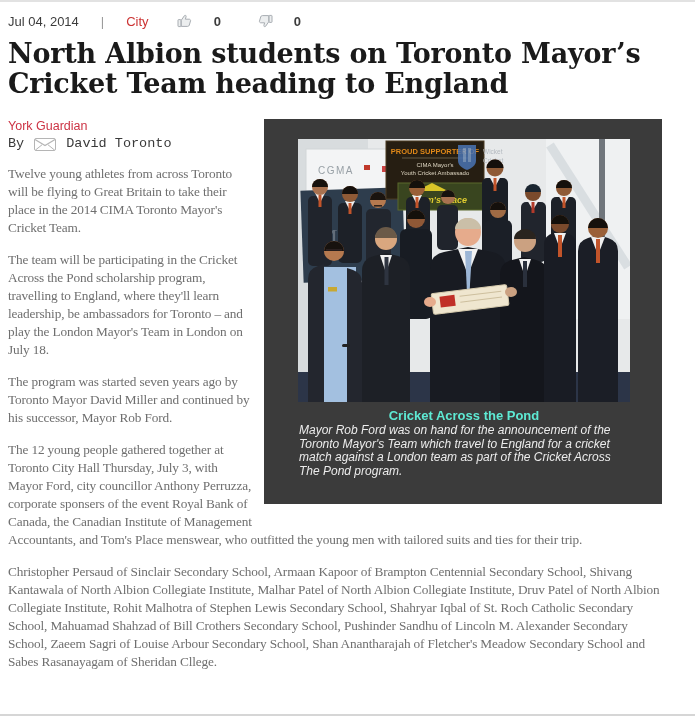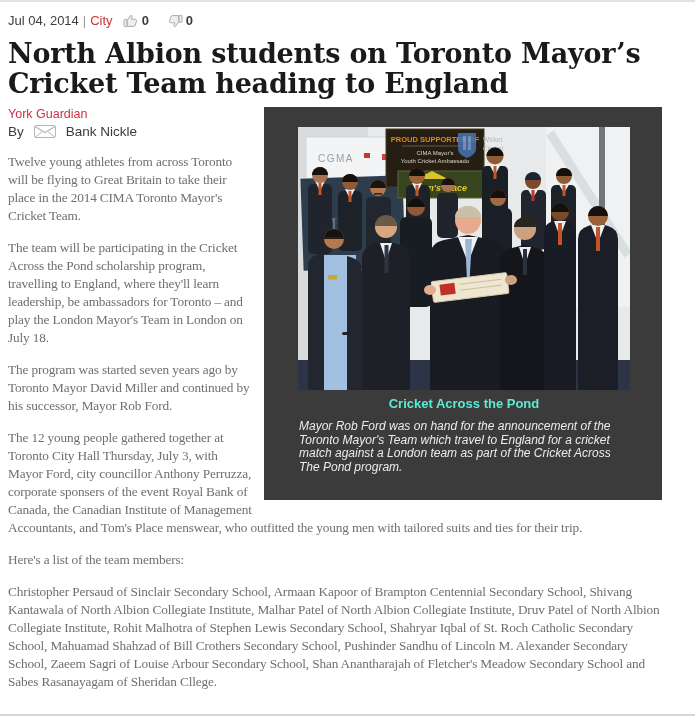--- a/index.html
+++ b/index.html
@@ -4,50 +4,50 @@
 <style>
   html,body{margin:0;padding:0;}
   body{
     width:695px;height:726px;background:#ffffff;position:relative;
     font-family:"Liberation Sans",sans-serif;overflow:hidden;
     border-top:2px solid #e2e2e2;box-sizing:border-box;
   }
   .container{padding:0 33px 0 8px;}
 
   
-  .topbar{display:flex;align-items:flex-start;gap:0;padding-top:11px;font-size:13px;color:#3c3c3c;}
+  .topbar{display:flex;align-items:center;gap:18px;padding-top:11px;font-size:13px;color:#3c3c3c;}
   .topbar .sep{color:#9a9a9a;margin:0 4px;}
   .vote{color:#cc3333;margin-right:4px;}
   .thumb{display:inline-flex;align-items:center;margin-left:6px;}
   .thumb svg{display:block;}
   .count{font-weight:bold;color:#3c3c3c;margin-left:3px;}
 
   
   h1.headline{
     font-family:"DejaVu Serif","Liberation Serif",serif;
     font-size:27px;line-height:1.12;font-weight:700;color:#1a1a1a;
-    margin:10px 0 8px 0;letter-spacing:-0.2px;
+    margin:10px 0 20px 0;letter-spacing:-0.2px;
   }
 
   
   .pub{color:#cc3344;font-size:12.5px;margin-top:4px;}
-  .byline{display:flex;align-items:center;gap:10px;font-size:13.5px;color:#3a3a3a;margin-top:3px;}
+  .byline{display:flex;align-items:flex-end;gap:10px;font-size:13.5px;color:#3a3a3a;margin-top:3px;font-family:Liberation Mono, monospace;}
   .byline svg{display:block;}
 
   
   .photo-block{
     float:right;width:398px;background:#3b3b3b;
     margin:0 0 12px 12px;box-sizing:border-box;
     padding:20px 32px 0 34px;
   }
   .photo-block svg.photo{display:block;background:#e7e9ea;}
   .caption{padding:6px 1px 26px 1px;}
   .caption-title{color:#5eead4;font-size:13px;font-weight:bold;line-height:1.2;text-align:center;}
   .caption-credit{color:#9b9b9b;font-size:12px;margin-top:2px;}
-  .caption-text{color:#ececec;font-size:12px;font-style:italic;line-height:13.5px;margin-top:8px;}
+  .caption-text{color:#ececec;font-size:12px;font-style:italic;line-height:13.5px;margin-top:0;}
 
   
   .body-text p{
     font-size:13.3px;line-height:18px;color:#6f6f6f;margin:14px 0;letter-spacing:-0.15px;
   }
   .body-text{margin-top:8px;font-family:Liberation Serif, serif;}
   .roster{letter-spacing:-0.2px;}
 
   .bottom-rule{
     position:absolute;left:0;right:0;bottom:10px;height:2px;background:#d6d6d6;
@@ -244,27 +244,26 @@
   <div class="pub">York Guardian</div>
   <div class="byline">
     <span>By</span>
     <span>
       <svg width="22" height="13" viewBox="0 0 22 13">
         <rect x="0.5" y="0.5" width="21" height="12" rx="1.5" fill="#ffffff" stroke="#b5b5b5"></rect>
         <path d="M1 1.5 L11 7.5 L21 1.5" fill="none" stroke="#b5b5b5" stroke-width="1.2"></path>
         <path d="M1.5 12 L8 6.8 M20.5 12 L14 6.8" fill="none" stroke="#b5b5b5" stroke-width="1"></path>
       </svg>
     </span>
-    <span>Bank Nickle</span>
+    <span>David Toronto</span>
   </div>
 
   <div class="body-text">
     <p>Twelve young athletes from across Toronto will be flying to Great Britain to take their place in the 2014 CIMA Toronto Mayor's Cricket Team.</p>
     <p>The team will be participating in the Cricket Across the Pond scholarship program, travelling to England, where they'll learn leadership, be ambassadors for Toronto – and play the London Mayor's Team in London on July 18.</p>
     <p>The program was started seven years ago by Toronto Mayor David Miller and continued by his successor, Mayor Rob Ford.</p>
     <p>The 12 young people gathered together at Toronto City Hall Thursday, July 3, with Mayor Ford, city councillor Anthony Perruzza, corporate sponsers of the event Royal Bank of Canada, the Canadian Institute of Management Accountants, and Tom's Place menswear, who outfitted the young men with tailored suits and ties for their trip.</p>
-    <p>Here's a list of the team members:</p>
     <p class="roster">Christopher Persaud of Sinclair Secondary School, Armaan Kapoor of Brampton Centennial Secondary School, Shivang Kantawala of North Albion Collegiate Institute, Malhar Patel of North Albion Collegiate Institute, Druv Patel of North Albion Collegiate Institute, Rohit Malhotra of Stephen Lewis Secondary School, Shahryar Iqbal of St. Roch Catholic Secondary School, Mahuamad Shahzad of Bill Crothers Secondary School, Pushinder Sandhu of Lincoln M. Alexander Secondary School, Zaeem Sagri of Louise Arbour Secondary School, Shan Anantharajah of Fletcher's Meadow Secondary School and Sabes Rasanayagam of Sheridan Cllege.</p>
   </div>
 
 </div>
 
 <div class="bottom-rule"></div>
 
 </body></html>

